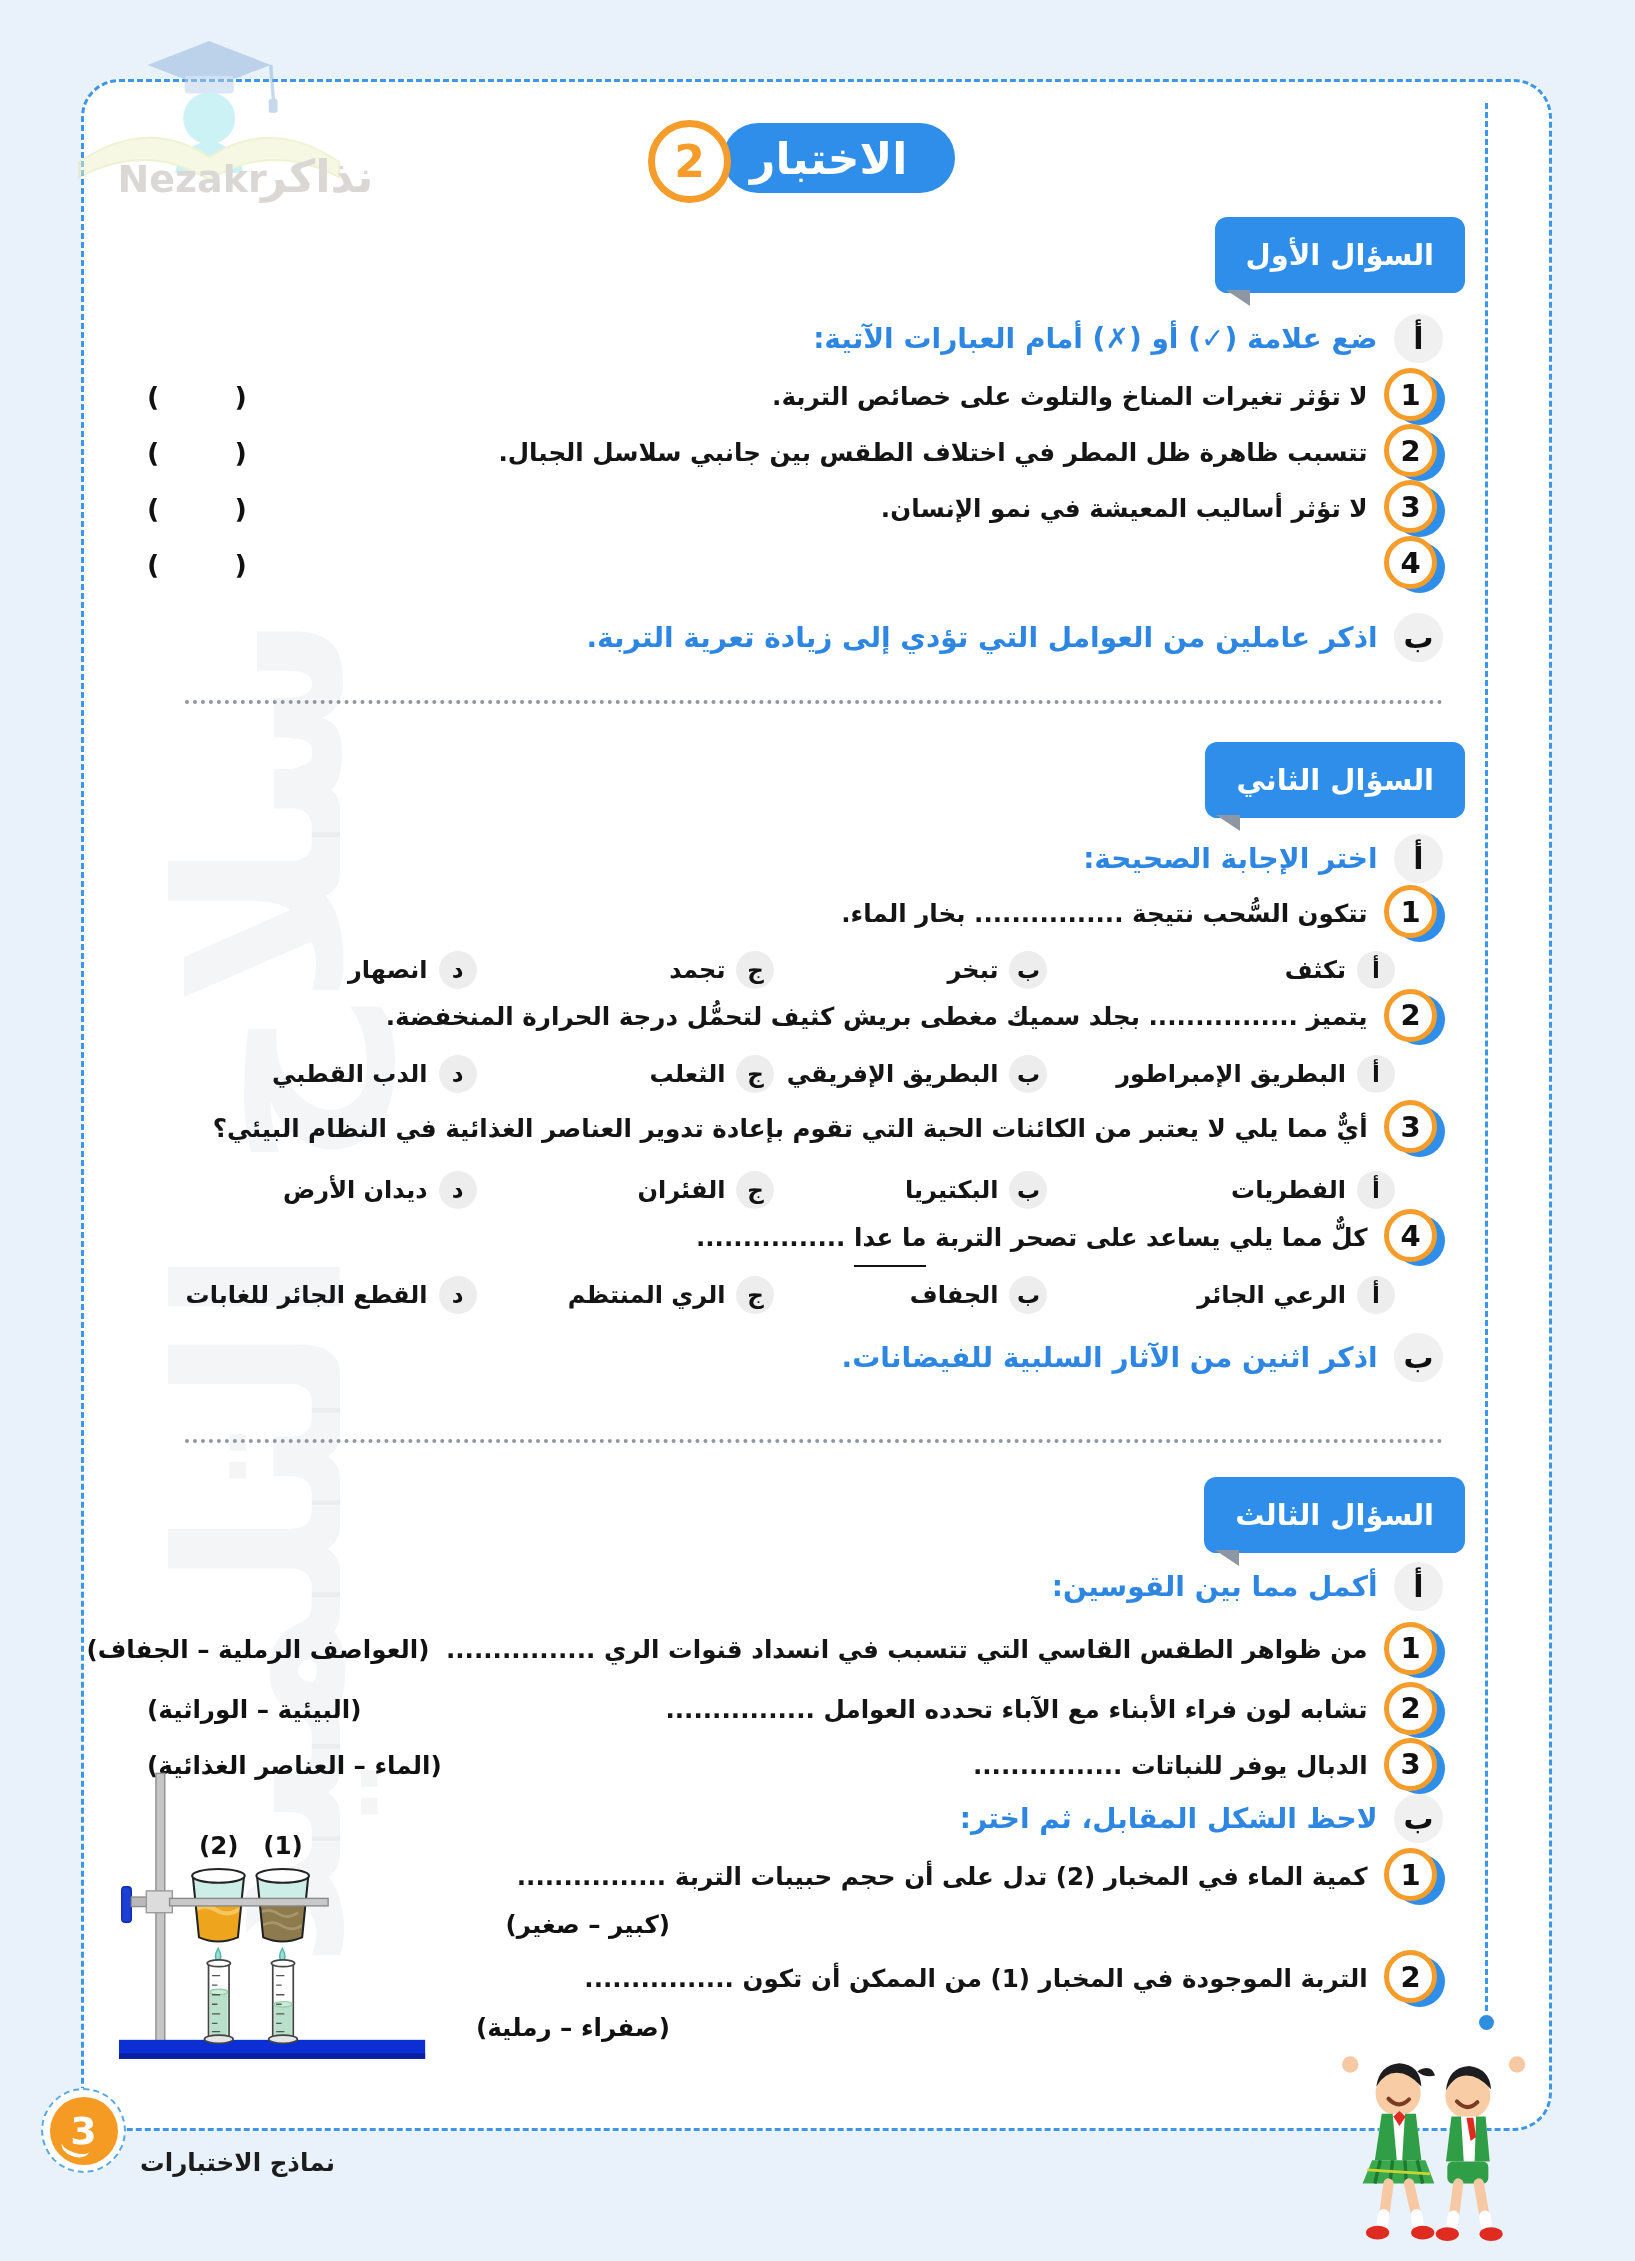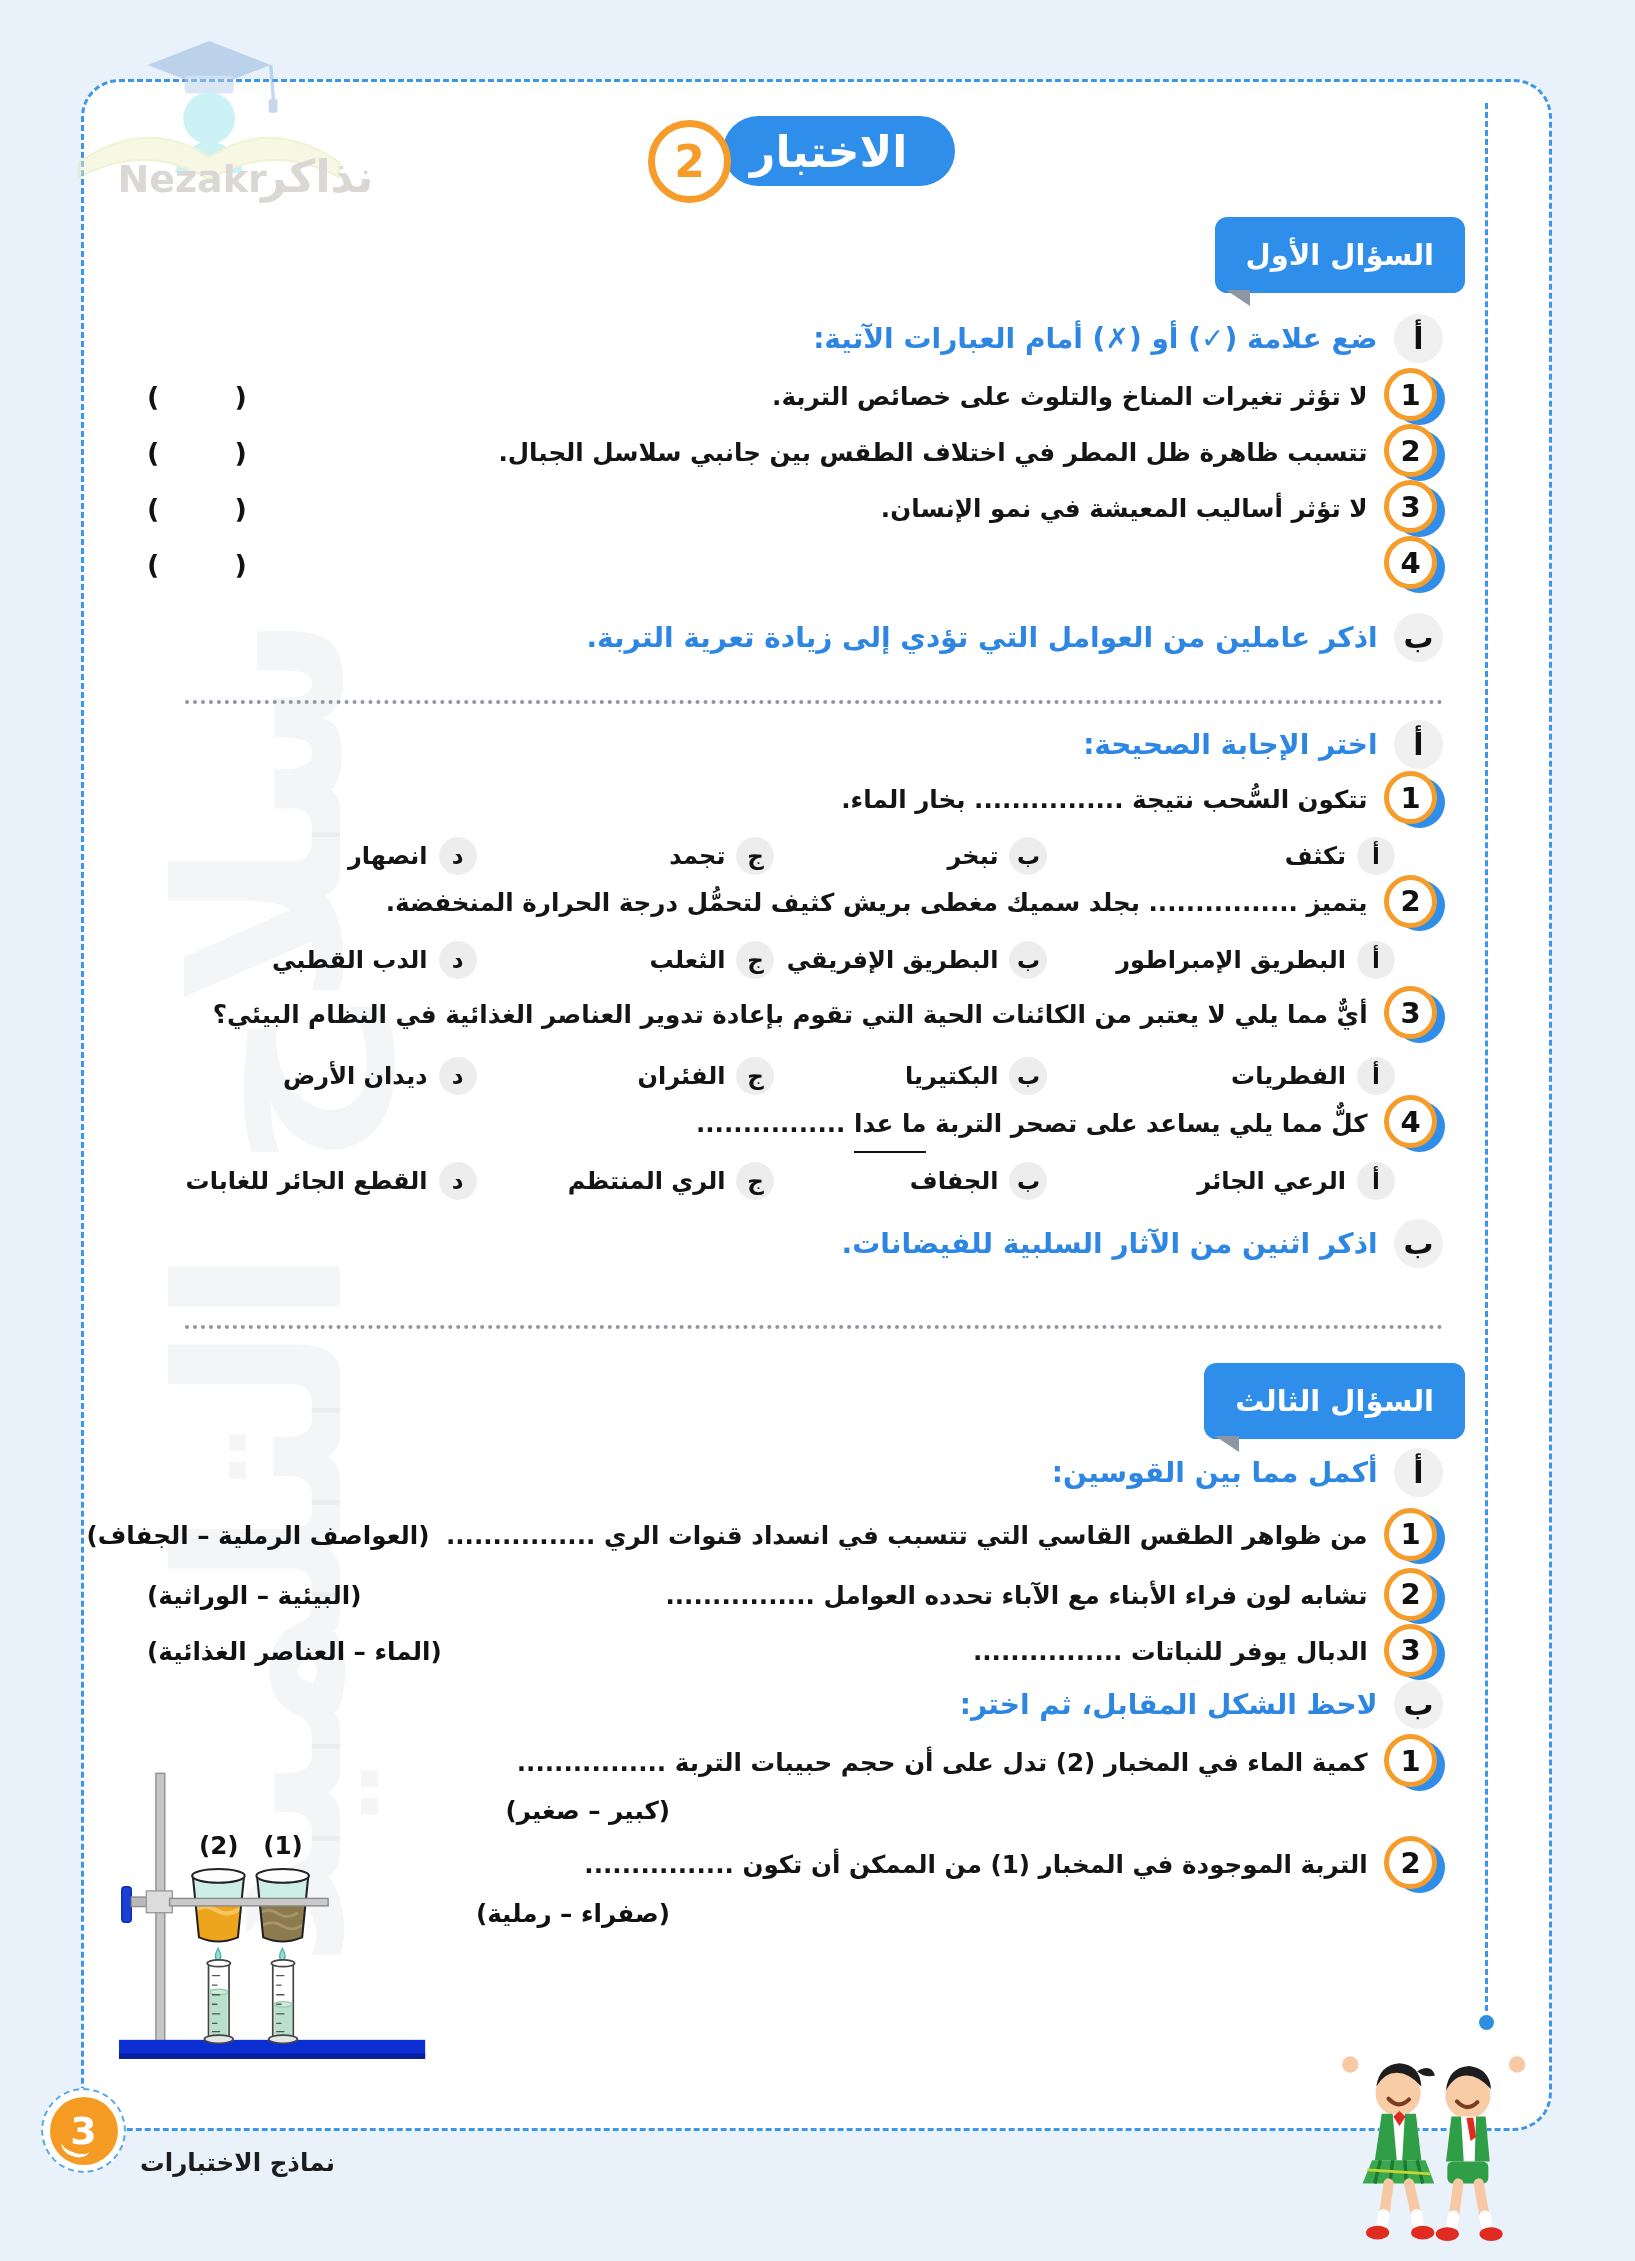--- a/index.html
+++ b/index.html
@@ -26,21 +26,21 @@
     writing-mode:vertical-rl;transform:rotate(180deg);
     font-size:226px;font-weight:bold;color:rgba(100,116,132,0.07);
     letter-spacing:34px;white-space:nowrap;pointer-events:none;
   }
   
   .inner-dashline{position:absolute;left:1485px;top:103px;height:1908px;width:0;
     border-left:3.4px dashed #3d96e8;z-index:2;}
   .inner-dashline::after{content:"";position:absolute;left:-9px;bottom:-19px;
     width:15px;height:15px;border-radius:50%;background:#2e8fe0;}
   
-  .exam-badge{position:absolute;left:723px;top:116px;width:232px;height:70px;
+  .exam-badge{position:absolute;left:723px;top:123px;width:232px;height:70px;
     background:#2e8ee9;border-radius:36px;color:#fff;display:flex;align-items:center;
     justify-content:center;font-size:44px;font-weight:bold;z-index:4;padding-right:20.5px;box-sizing:border-box;}
   .exam-num{position:absolute;left:648px;top:120px;width:83px;height:83px;border-radius:50%;
     background:#fff;border:7.5px solid #f59c2b;box-sizing:border-box;display:flex;align-items:center;
     justify-content:center;color:#f59c2b;font-size:44px;font-weight:bold;z-index:5;}
   
   .content{position:absolute;right:193px;top:217px;width:1296px;direction:rtl;
     text-align:right;z-index:3;color:#161616;}
   .badge-row{text-align:right;}
   .qbadge{display:inline-block;background:#2e8ee9;color:#fff;font-size:29px;font-weight:bold;
@@ -162,20 +162,21 @@
     <span class="slot">(&nbsp;&nbsp;&nbsp;&nbsp;&nbsp;&nbsp;&nbsp;&nbsp;)</span>
   </div>
 
   <div class="row" style="margin-top:21px">
     <span class="marker">ب</span>
     <span class="prompt">اذكر عاملين من العوامل التي تؤدي إلى زيادة تعرية التربة.</span>
   </div>
 
   <div class="dotline" style="margin-top:38px"></div>
 
+  <div class="badge-row" style="margin-top:38px"><div class="qbadge">السؤال الثاني</div></div>
 
   <div class="row" style="margin-top:15.7px">
     <span class="marker">أ</span>
     <span class="prompt">اختر الإجابة الصحيحة:</span>
   </div>
 
   <div class="row" style="margin-top:2.7px">
     <span class="numc">
         <i></i>
         <b>1</b>

